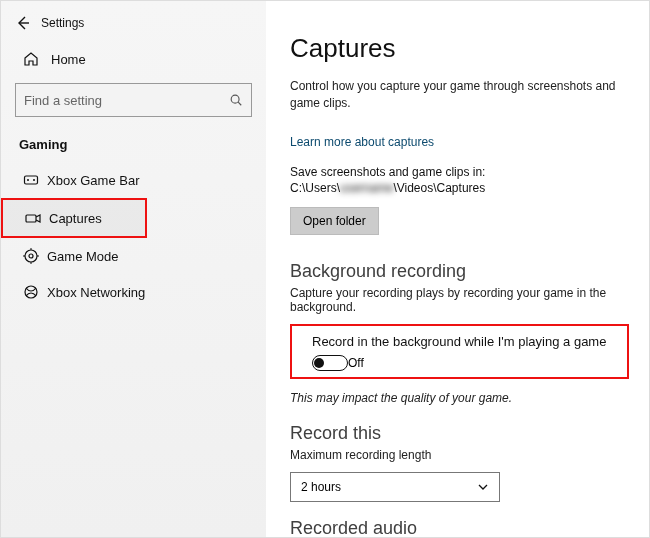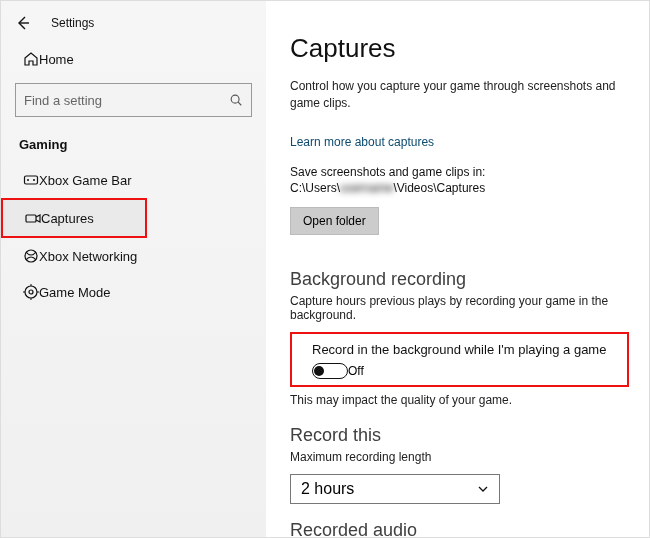--- a/index.html
+++ b/index.html
@@ -1,51 +1,51 @@
 <!DOCTYPE html>
 <html><head>
 <meta charset="utf-8">
 <style>
   * { box-sizing: border-box; margin: 0; padding: 0; font-family: "Segoe UI", Arial, sans-serif; }
   body { width: 650px; height: 538px; background: #fff; display: flex; overflow: hidden; border: 1px solid #ddd; }
   .sidebar { width: 265px; background: linear-gradient(180deg,#f6f6f6,#f0f0f0); padding: 10px 0 0 0; }
-  .top-row { display: flex; align-items: center; gap: 20px; padding: 4px 14px 10px 14px; }
+  .top-row { display: flex; align-items: center; gap: 10px; padding: 4px 14px 10px 14px; }
   .back-arrow { width: 16px; height: 16px; display:flex; align-items:center; justify-content:center; cursor:pointer; }
   .app-title { font-size: 12px; color:#111; }
-  .home-row { display:flex; align-items:center; padding: 10px 14px 12px 22px; }
+  .home-row { display:flex; align-items:center; gap:12px; padding: 10px 14px 12px 22px; }
   .nav-icon { width:16px; height:16px; display:flex; align-items:center; justify-content:center; color:#222; }
   .home-label { font-size:13px; color:#111; }
   .search-wrap { padding: 4px 14px 14px 14px; }
   .search-box { width: 100%; height: 34px; border:1px solid #999; background:#f3f3f3; display:flex; align-items:center; padding:0 8px; }
   .search-box input { flex:1; border:none; background:transparent; font-size:13px; outline:none; color:#444; }
   .search-box input::placeholder { color:#666; }
   .category { font-size:13px; font-weight:700; padding: 6px 18px 10px 18px; color:#111; }
   .nav-list { display:flex; flex-direction:column; }
-  .nav-item { display:flex; align-items:center; gap:0; padding: 10px 12px 10px 22px; font-size:13px; color:#111; cursor:pointer; position:relative; }
+  .nav-item { display:flex; align-items:center; gap:8px; padding: 10px 12px 10px 22px; font-size:13px; color:#111; cursor:pointer; position:relative; }
   .nav-item.active { background: rgba(0,0,0,0.04); }
   .nav-item .label { flex:1; }
   .highlight-captures { border:2px solid #e11; padding-right:120px; margin-right:140px; }
   .main { flex:1; padding: 32px 20px 0 24px; overflow:hidden; }
   h1.page-title { font-size:26px; font-weight:400; color:#111; margin-bottom:14px; }
   .desc { font-size:12px; color:#222; line-height:1.4; margin-bottom:20px; }
   a.link { color:#0c4a6e; font-size:12px; text-decoration:none; cursor:pointer; }
   .save-path { font-size:12px; color:#111; margin: 14px 0 10px 0; line-height:1.4; }
   .blur-name { filter: blur(3px); }
-  .folder-row { display:flex; align-items:center; gap:14px; margin-bottom:34px; }
+  .folder-row { display:flex; align-items:center; gap:14px; margin-bottom:26px; }
   .btn-grey { background:#ccc; border:1px solid #bbb; padding:6px 12px; font-size:12px; cursor:pointer; }
   h2.section { font-size:18px; font-weight:400; color:#404040; margin-bottom:4px; }
   .section-sub { font-size:12px; color:#222; margin-bottom:10px; }
   .bg-record-box { border:2px solid #e11; padding:8px 10px 6px 20px; margin-bottom:2px; }
   .toggle-label { font-size:13px; color:#111; margin-bottom:6px; }
   .toggle-row { display:flex; align-items:center; }
   .toggle { width:36px; height:16px; border:1px solid #111; border-radius:10px; display:flex; align-items:center; padding:1px; cursor:pointer; }
   .toggle .knob { width:10px; height:10px; background:#111; border-radius:50%; }
   .toggle-state { font-size:12px; }
-  .impact { font-size:12px; color:#222; margin-top:6px; margin-bottom:18px; }
-  .select { width:210px; height:30px; border:1px solid #777; display:flex; align-items:center; justify-content:space-between; padding:0 10px; font-size:16px; cursor:pointer; margin-top:6px; margin-bottom:16px; }
+  .impact { font-size:12px; color:#222; margin-top:12px; margin-bottom:18px;font-style:italic; }
+  .select { width:210px; height:30px; border:1px solid #777; display:flex; align-items:center; justify-content:space-between; padding:0 10px; font-size:12px; cursor:pointer; margin-top:6px; margin-bottom:16px; }
   svg { display:block; }
 </style>
 </head>
 <body>
 
 <div class="sidebar">
   <div class="top-row">
     <span class="back-arrow">
       <svg width="16" height="16" viewBox="0 0 16 16">
           <path d="M10 2 L4 8 L10 14" stroke="#111" stroke-width="1.4" fill="none"></path>
@@ -97,54 +97,54 @@
             <path d="M11 7 L15 5 V12 L11 10" fill="none" stroke="#111" stroke-width="1.2"></path>
           </svg>
       </span>
       <span class="label">Captures</span>
     </div>
 
     <div class="nav-item">
       <span class="nav-icon">
         <svg width="16" height="16" viewBox="0 0 16 16">
             <circle cx="8" cy="8" r="6" fill="none" stroke="#111" stroke-width="1.2"></circle>
-            <path d="M3 4 C6 8 10 8 13 4 M3 12 C6 8 10 8 13 12" fill="none" stroke="#111" stroke-width="1.2"></path>
+            <circle cx="8" cy="8" r="2" fill="none" stroke="#111" stroke-width="1.2"></circle>
+            <path d="M8 2 V0 M8 16 V14 M2 8 H0 M16 8 H14" stroke="#111"></path>
           </svg>
       </span>
-      <span class="label">Xbox Networking</span>
+      <span class="label">Game Mode</span>
     </div>
 
     <div class="nav-item">
       <span class="nav-icon">
         <svg width="16" height="16" viewBox="0 0 16 16">
             <circle cx="8" cy="8" r="6" fill="none" stroke="#111" stroke-width="1.2"></circle>
-            <circle cx="8" cy="8" r="2" fill="none" stroke="#111" stroke-width="1.2"></circle>
-            <path d="M8 2 V0 M8 16 V14 M2 8 H0 M16 8 H14" stroke="#111"></path>
+            <path d="M3 4 C6 8 10 8 13 4 M3 12 C6 8 10 8 13 12" fill="none" stroke="#111" stroke-width="1.2"></path>
           </svg>
       </span>
-      <span class="label">Game Mode</span>
+      <span class="label">Xbox Networking</span>
     </div>
   </div>
 </div>
 
 <div class="main">
   <h1 class="page-title">Captures</h1>
   <p class="desc">Control how you capture your game through screenshots and game clips.</p>
   <a class="link">Learn more about captures</a>
 
   <p class="save-path">
     <span>Save screenshots and game clips in: C:\Users\</span><span class="blur-name">username</span><span>\Videos\Captures</span>
   </p>
 
   <div class="folder-row">
     <button class="btn-grey">Open folder</button>
   </div>
 
   <h2 class="section">Background recording</h2>
-  <p class="section-sub">Capture hours previous plays by recording your game in the background.</p>
+  <p class="section-sub">Capture your recording plays by recording your game in the background.</p>
 
   <div class="bg-record-box">
     <div class="toggle-label">Record in the background while I'm playing a game</div>
     <div class="toggle-row">
       <div class="toggle">
           <div class="knob"></div>
         </div>
       <span class="toggle-state">Off</span>
     </div>
   </div>

